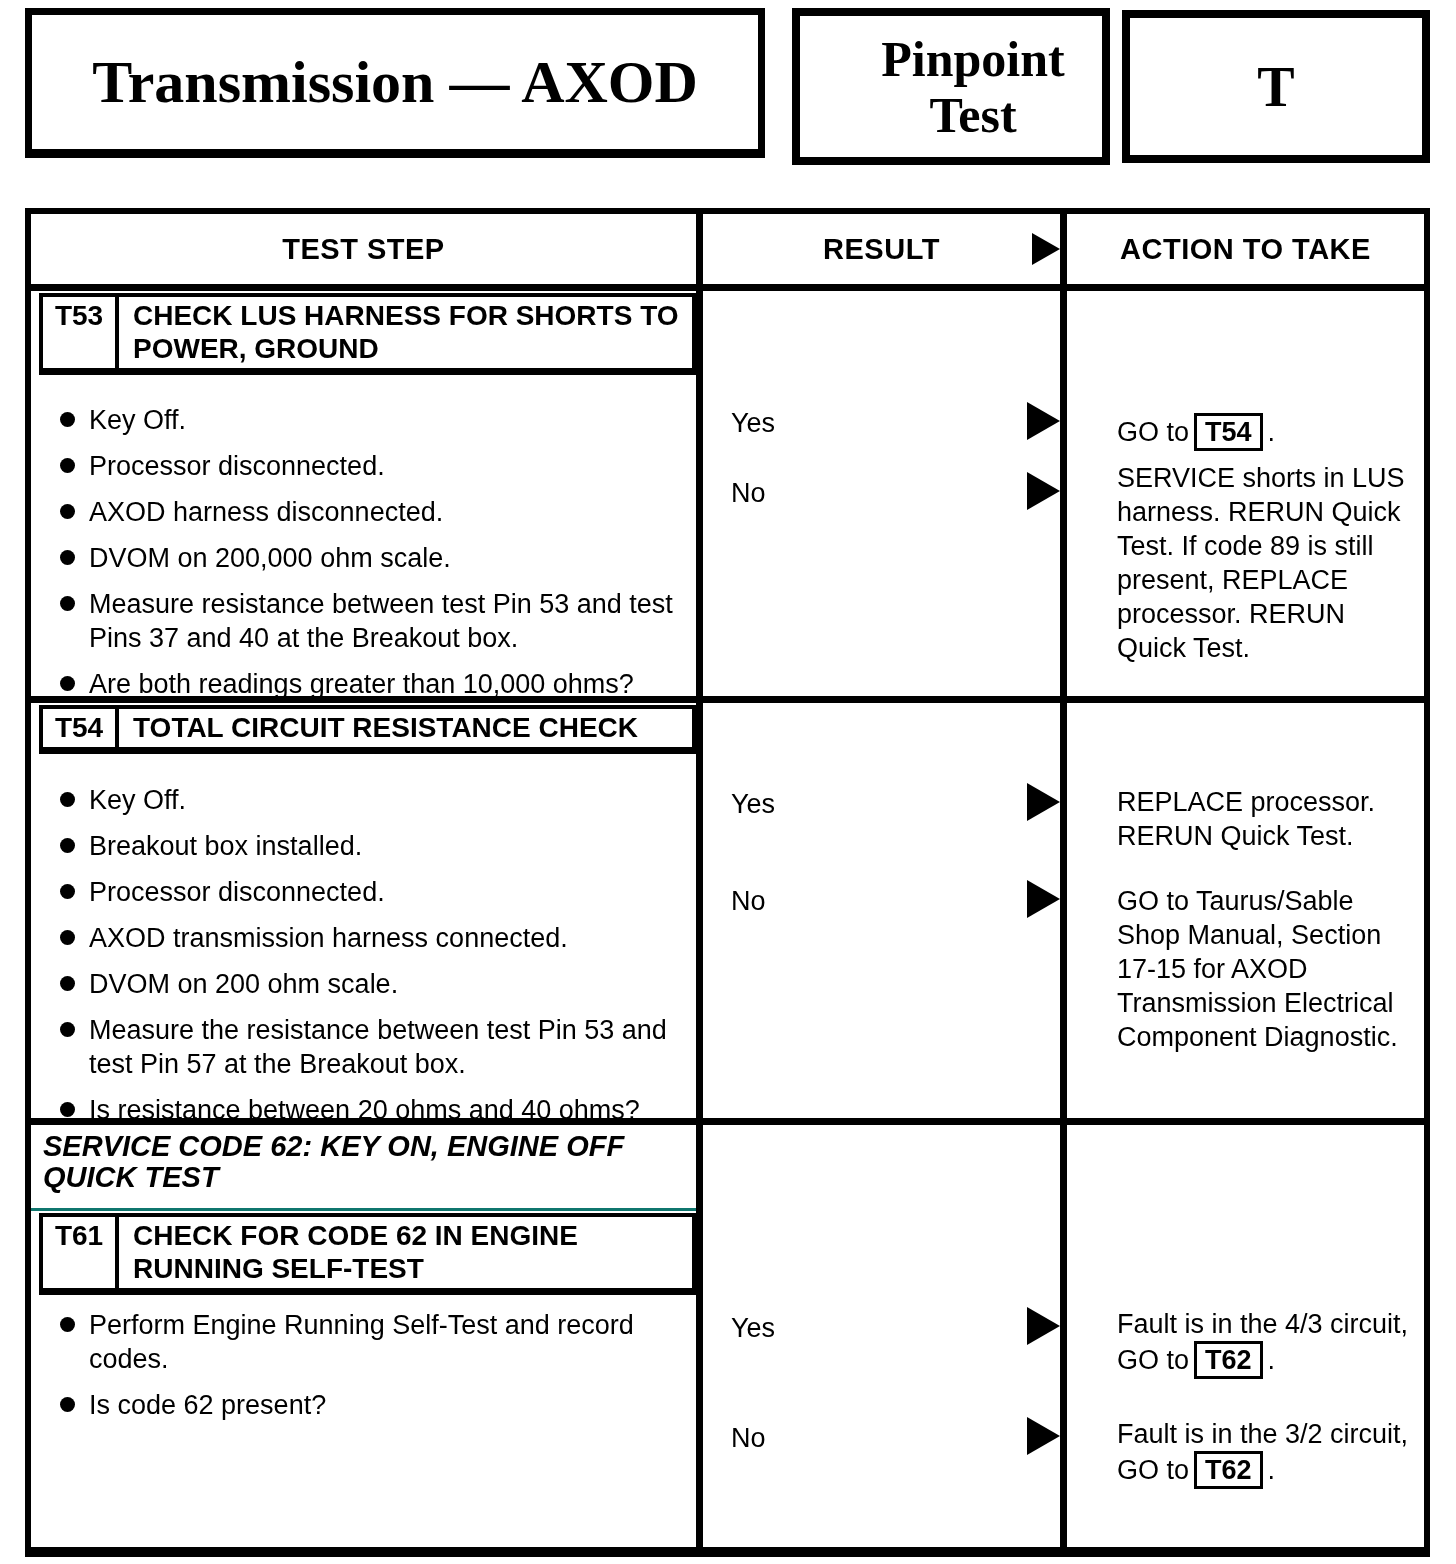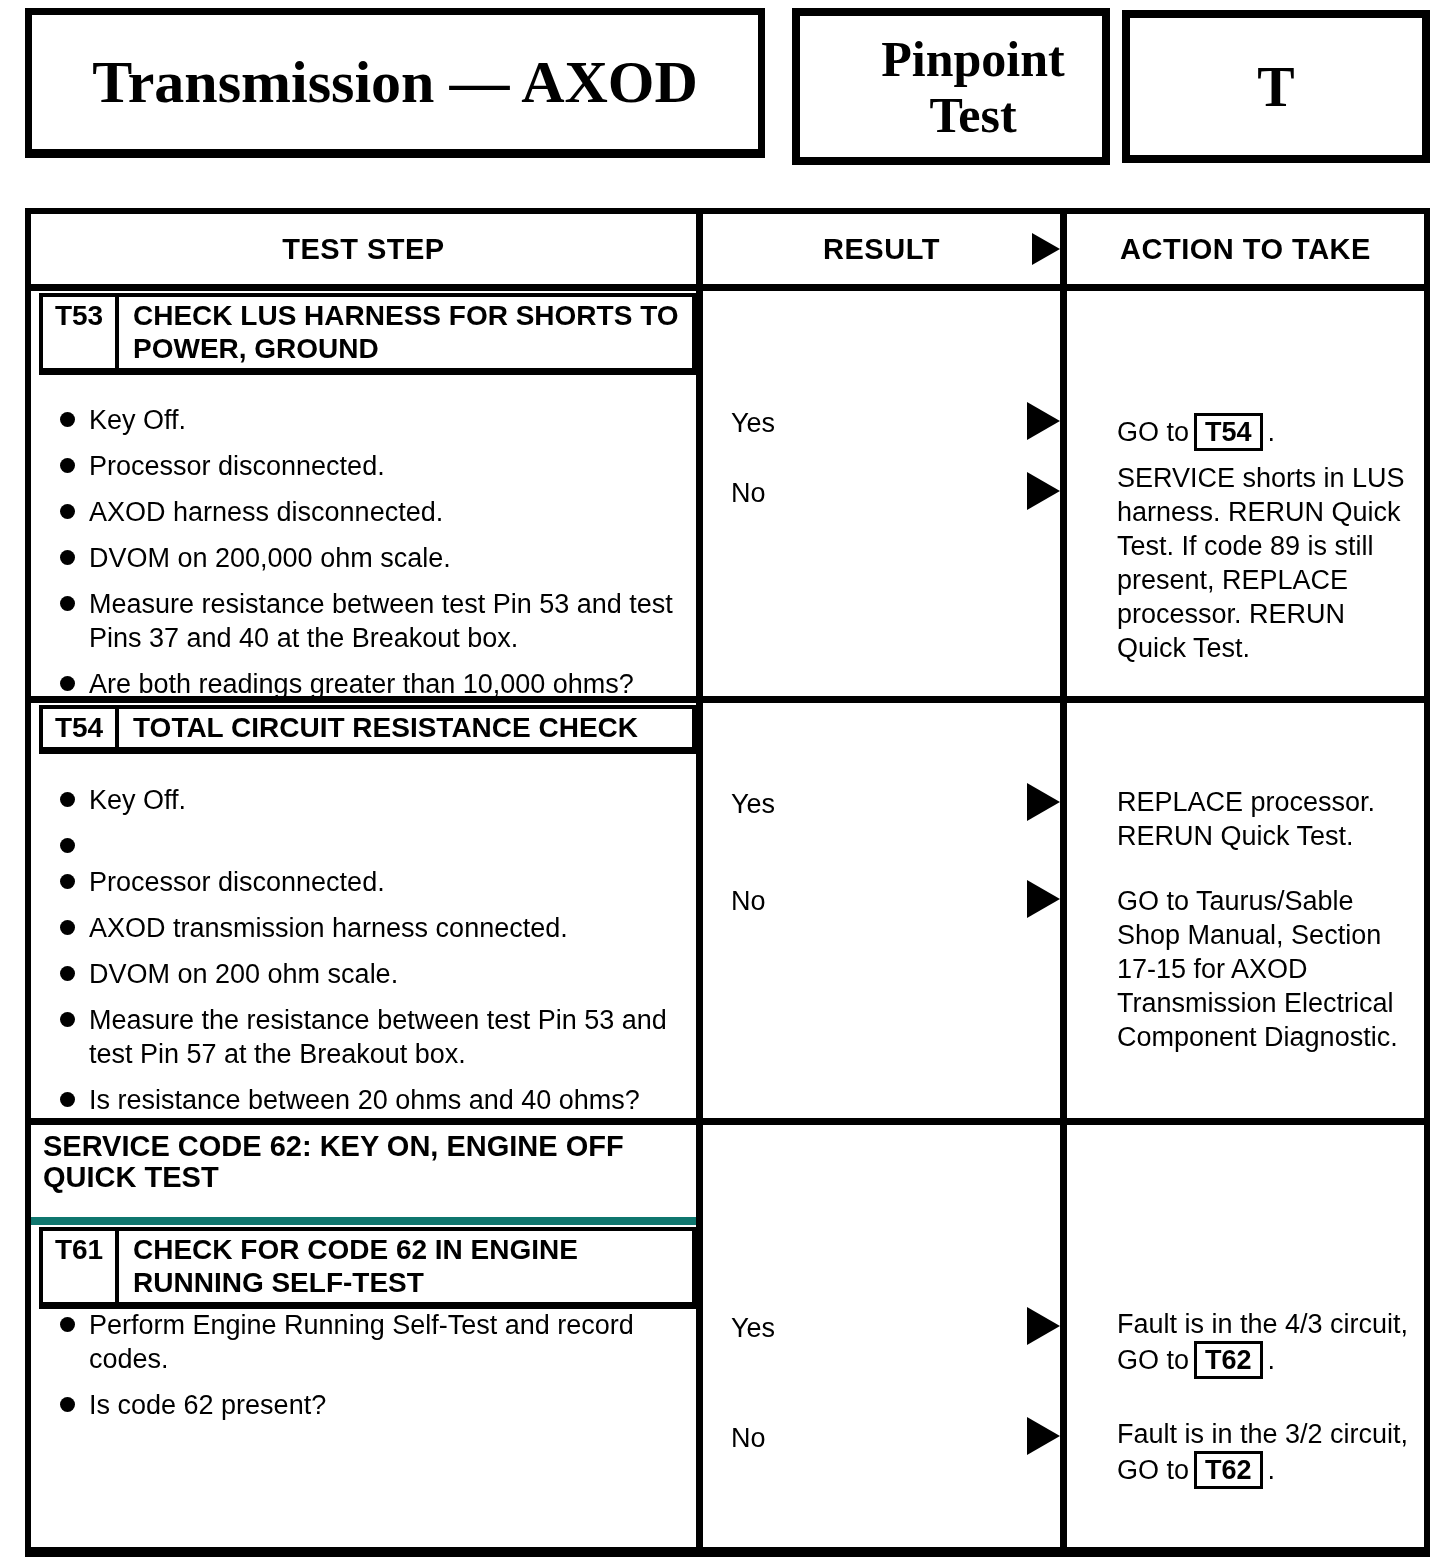--- a/index.html
+++ b/index.html
@@ -33,22 +33,22 @@
   .head-cell { display:flex; align-items:center; justify-content:center;
                font-weight:bold; font-size:29px; letter-spacing:0.5px; }
 
   
   .step-head { margin:2px 0 0 8px; display:flex; align-items:stretch;
                border:4px solid #000; border-bottom-width:7px; }
   .step-id   { flex:0 0 72px; border-right:4px solid #000; font-weight:bold;
                font-size:28px; line-height:33px; text-align:center; padding-top:2px; }
   .step-title{ padding:2px 10px 3px 14px; font-weight:bold; font-size:28px; line-height:33px; }
 
-  .service-heading { border-bottom:8px solid #0f766e; padding:6px 20px 24px 12px;
-                     font-weight:bold; font-size:29px; line-height:31px; }
+  .service-heading { border-bottom:3px solid #0f766e; padding:6px 20px 15px 12px;
+                     font-weight:bold; font-size:29px; line-height:31px;font-style:italic; }
   .service-heading span { display:block; max-width:620px; }
 
   .steps { list-style:none; margin:0; padding:0; position:absolute; left:29px; right:10px; }
   .s1 .steps { top:112px; }
   .s2 .steps { top:80px; }
   .s3 .steps { top:183px; }
   .steps li { display:flex; margin-bottom:12px; font-size:27px; line-height:34px; }
   .dot { flex:0 0 15px; width:15px; height:15px; border-radius:50%; background:#000;
          margin:9px 14px 0 0; }
 
@@ -145,20 +145,21 @@
         <div class="step-id">T54</div>
         <div class="step-title">TOTAL CIRCUIT RESISTANCE CHECK</div>
       </div>
       <ul class="steps">
         <li>
             <span class="dot"></span>
             <span>Key Off.</span>
           </li>
         <li>
             <span class="dot"></span>
+            <span>Breakout box installed.</span>
           </li>
         <li>
             <span class="dot"></span>
             <span>Processor disconnected.</span>
           </li>
         <li>
             <span class="dot"></span>
             <span>AXOD transmission harness connected.</span>
           </li>
         <li>

